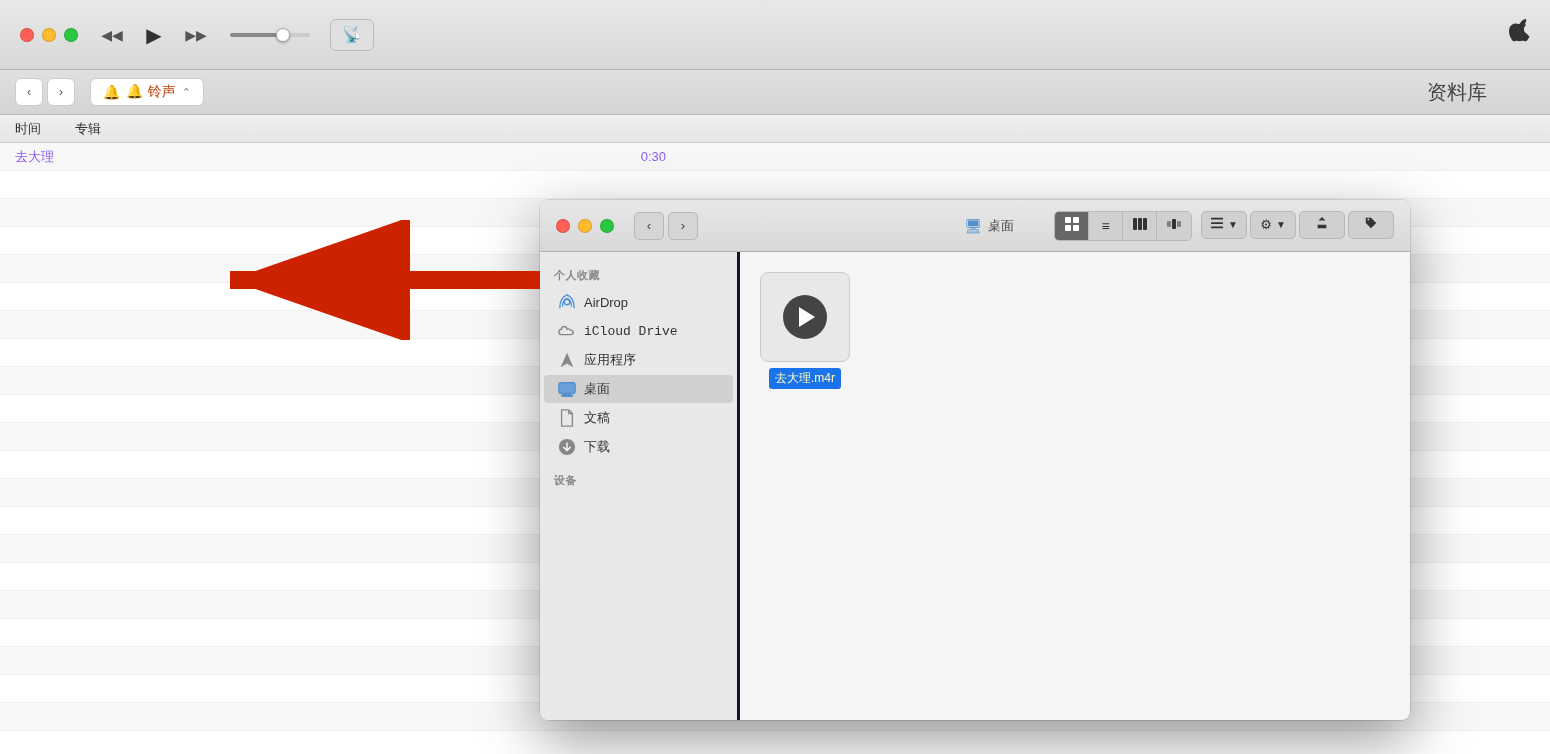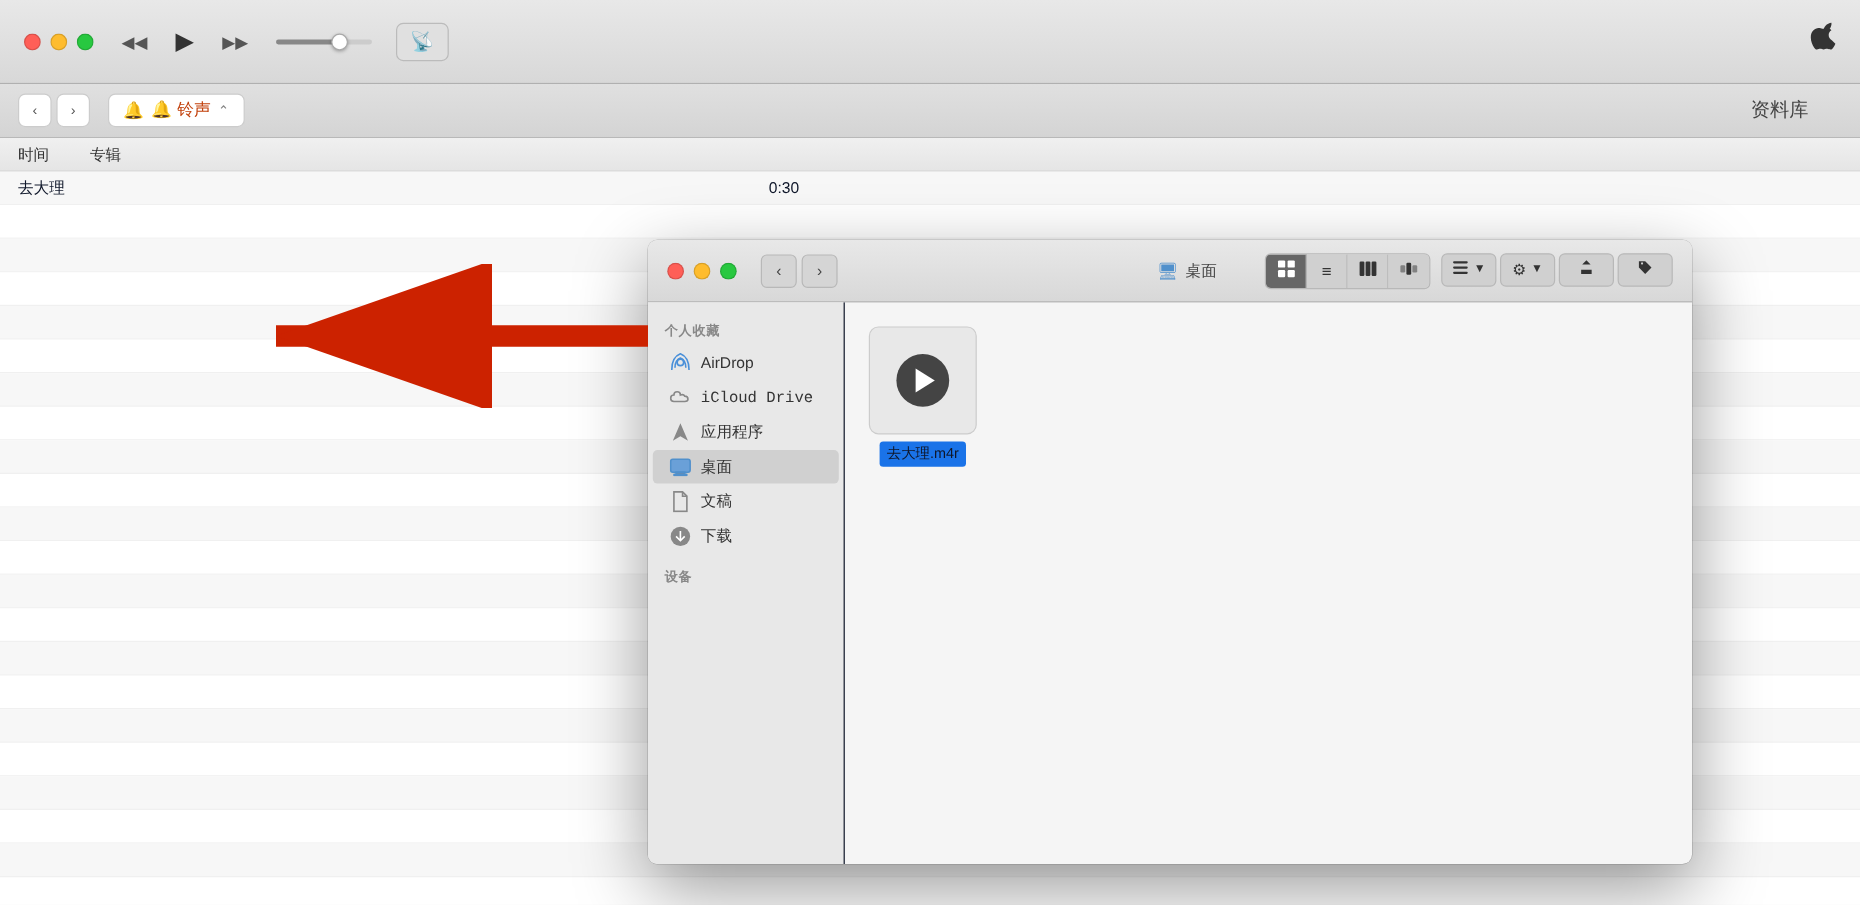--- a/index.html
+++ b/index.html
@@ -179,21 +179,21 @@
     .col-time { width: 60px; }
     .col-artist { flex: 2; }
     .col-album { flex: 2; }
 
     .itunes-row {
       display: flex;
       align-items: center;
       height: 28px;
       padding: 0 15px;
       font-size: 13px;
-      color: #0f172a;
+      color: #8b5cf6;
       border-bottom: 1px solid #f0f0f0;
     }
     .itunes-row:nth-child(even) { background: #f7f7f7; }
     .itunes-row:nth-child(odd) { background: white; }
 
     
     .red-arrow {
       position: absolute;
       top: 220px;
       left: 200px;
@@ -298,23 +298,23 @@
     }
 
     
     .finder-body {
       display: flex;
       height: calc(100% - 52px);
     }
 
     
     .finder-sidebar {
-      width: 164px;
+      width: 200px;
       background: #e8e8e8;
-      border-right: 1px solid #0f172a;
+      border-right: 3px solid #0f172a;
       padding: 12px 0;
       overflow-y: auto;
     }
 
     .sidebar-section-label {
       font-size: 11px;
       color: #888;
       font-weight: 600;
       padding: 4px 14px;
       text-transform: uppercase;
@@ -385,21 +385,21 @@
     .play-triangle {
       width: 0; height: 0;
       border-top: 10px solid transparent;
       border-bottom: 10px solid transparent;
       border-left: 16px solid white;
       margin-left: 3px;
     }
 
     .file-label {
       background: #1a73e8;
-      color: #0f172a;
+      color: #fef9c3;
       font-size: 12px;
       padding: 2px 6px;
       border-radius: 3px;
       text-align: center;
     }
   </style>
 </head>
 <body>
 
 <div class="itunes-bg">
@@ -441,21 +441,21 @@
         <span>›</span>
       </div>
     </div>
 
     <div class="ringtone-selector">
       <span>🔔</span>
       <span style="font-size:14px; color:#c2410c;">🔔 铃声</span>
       <span style="font-size:11px; color:#888;">⌃</span>
     </div>
 
-    <div class="library-label" style="margin-left:auto; font-size:16px; color:#444; margin-right:28px;">资料库</div>
+    <div class="library-label" style="margin-left:auto; font-size:20px; color:#444; margin-right:48px;">资料库</div>
   </div>
 
   <div class="itunes-content">
 
     <div class="itunes-table-header">
       <div class="col-time">时间</div>
       <div class="col-album">专辑</div>
     </div>
 
     <div class="itunes-row">

